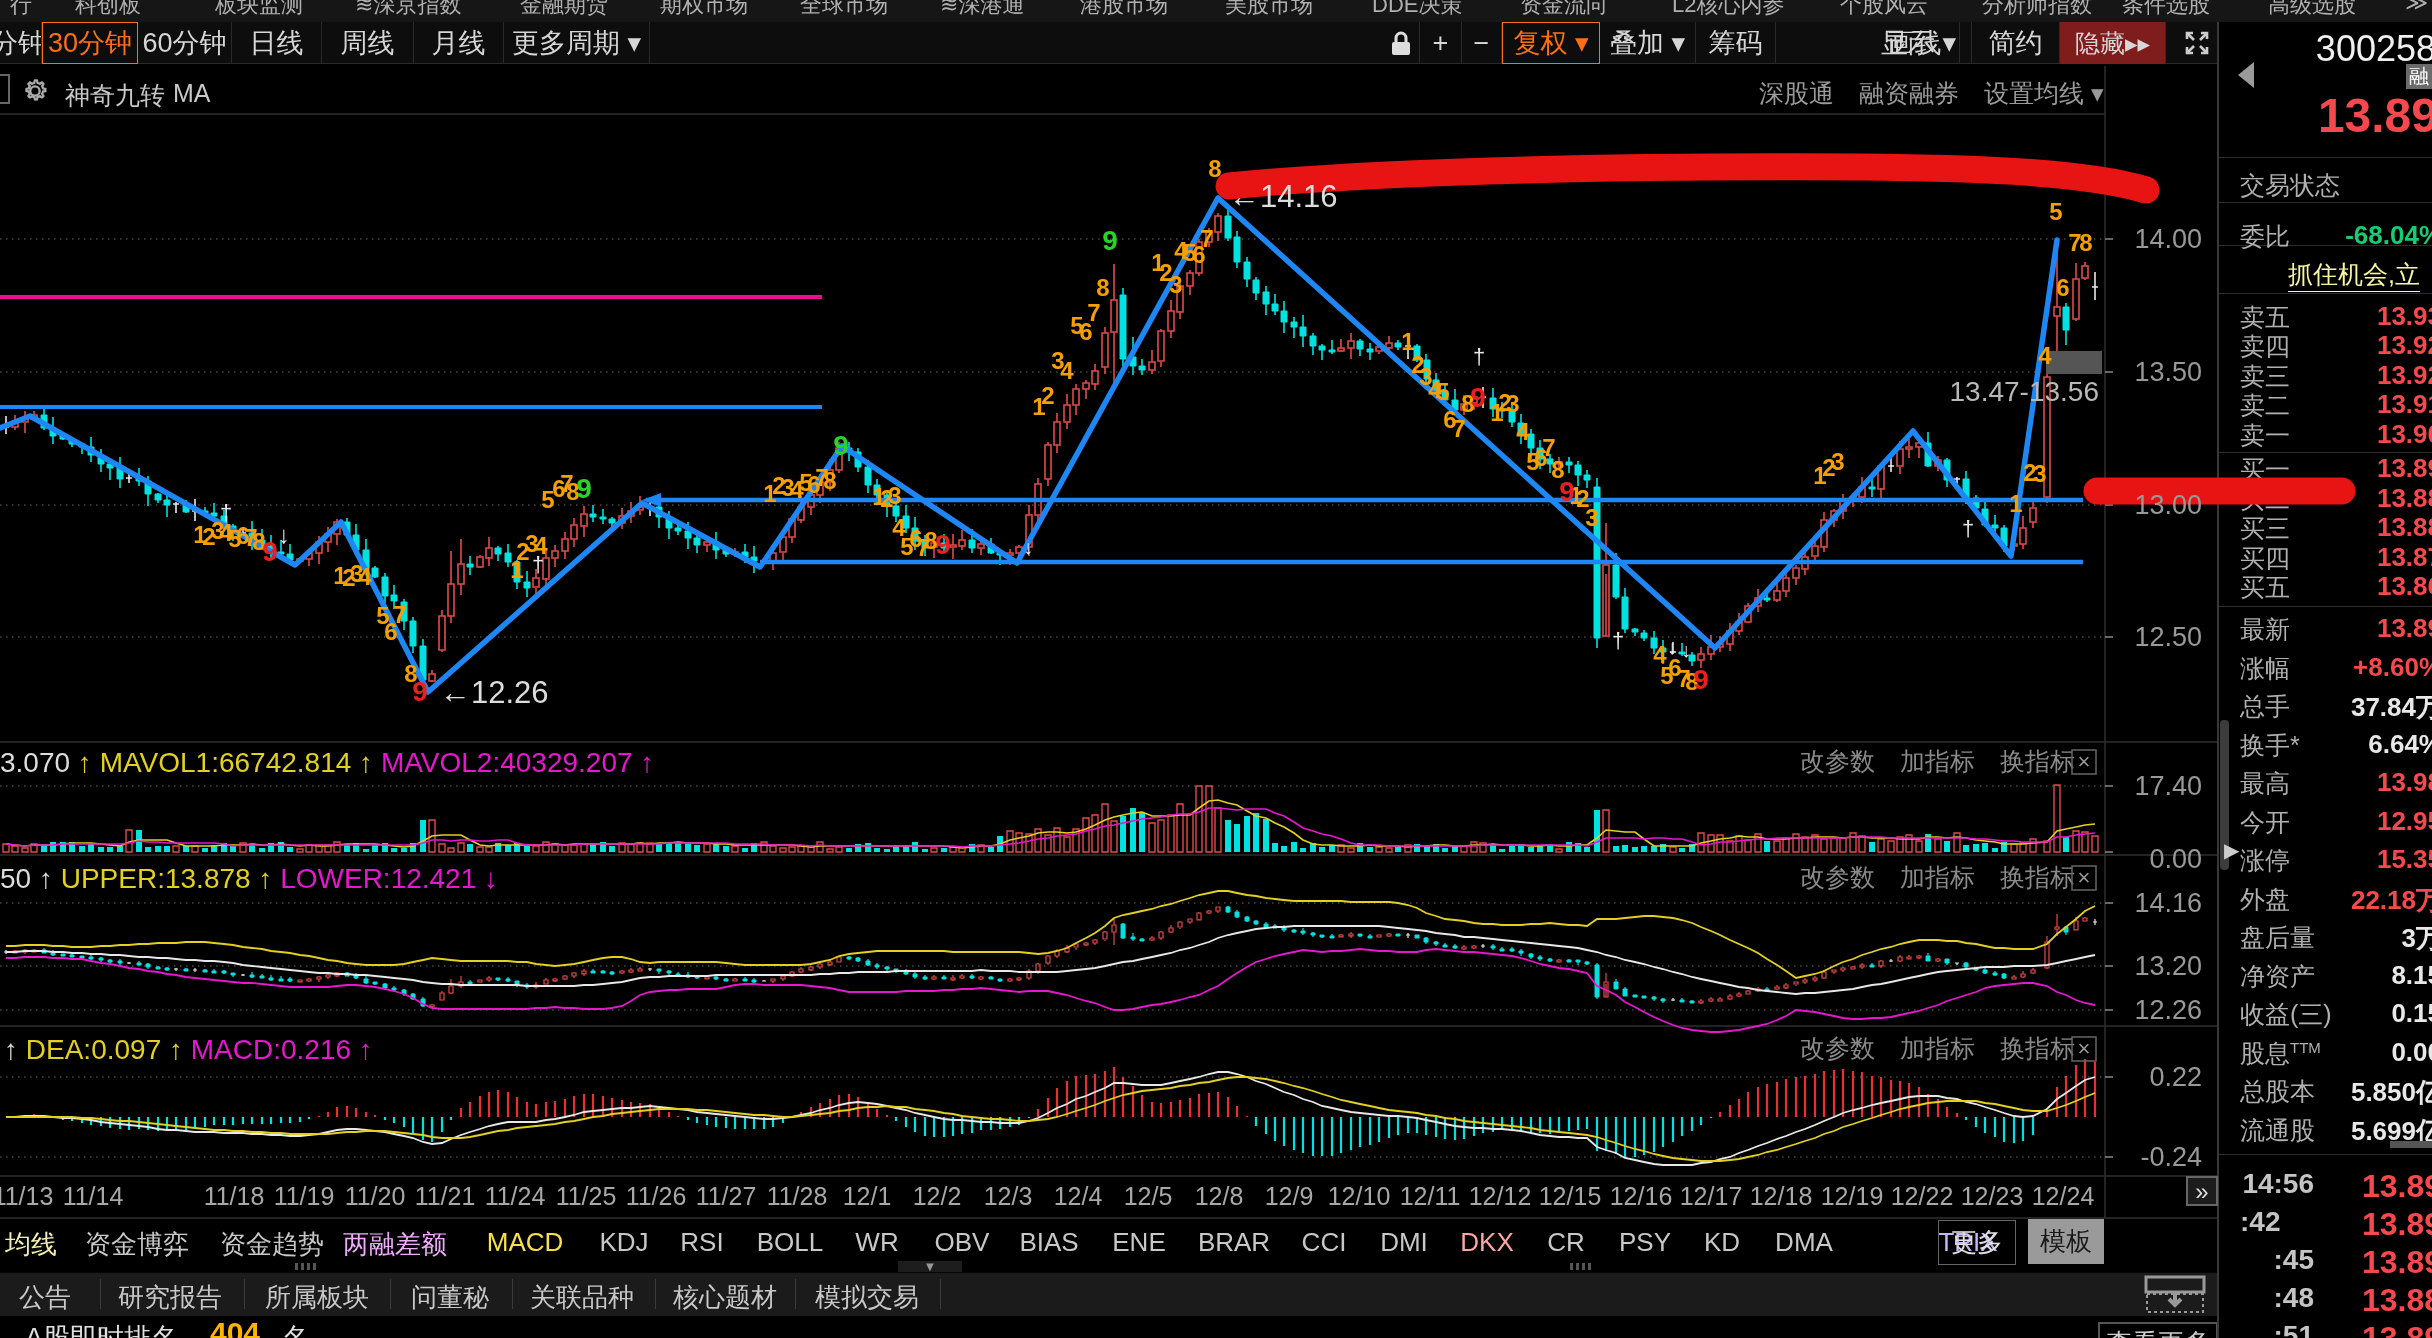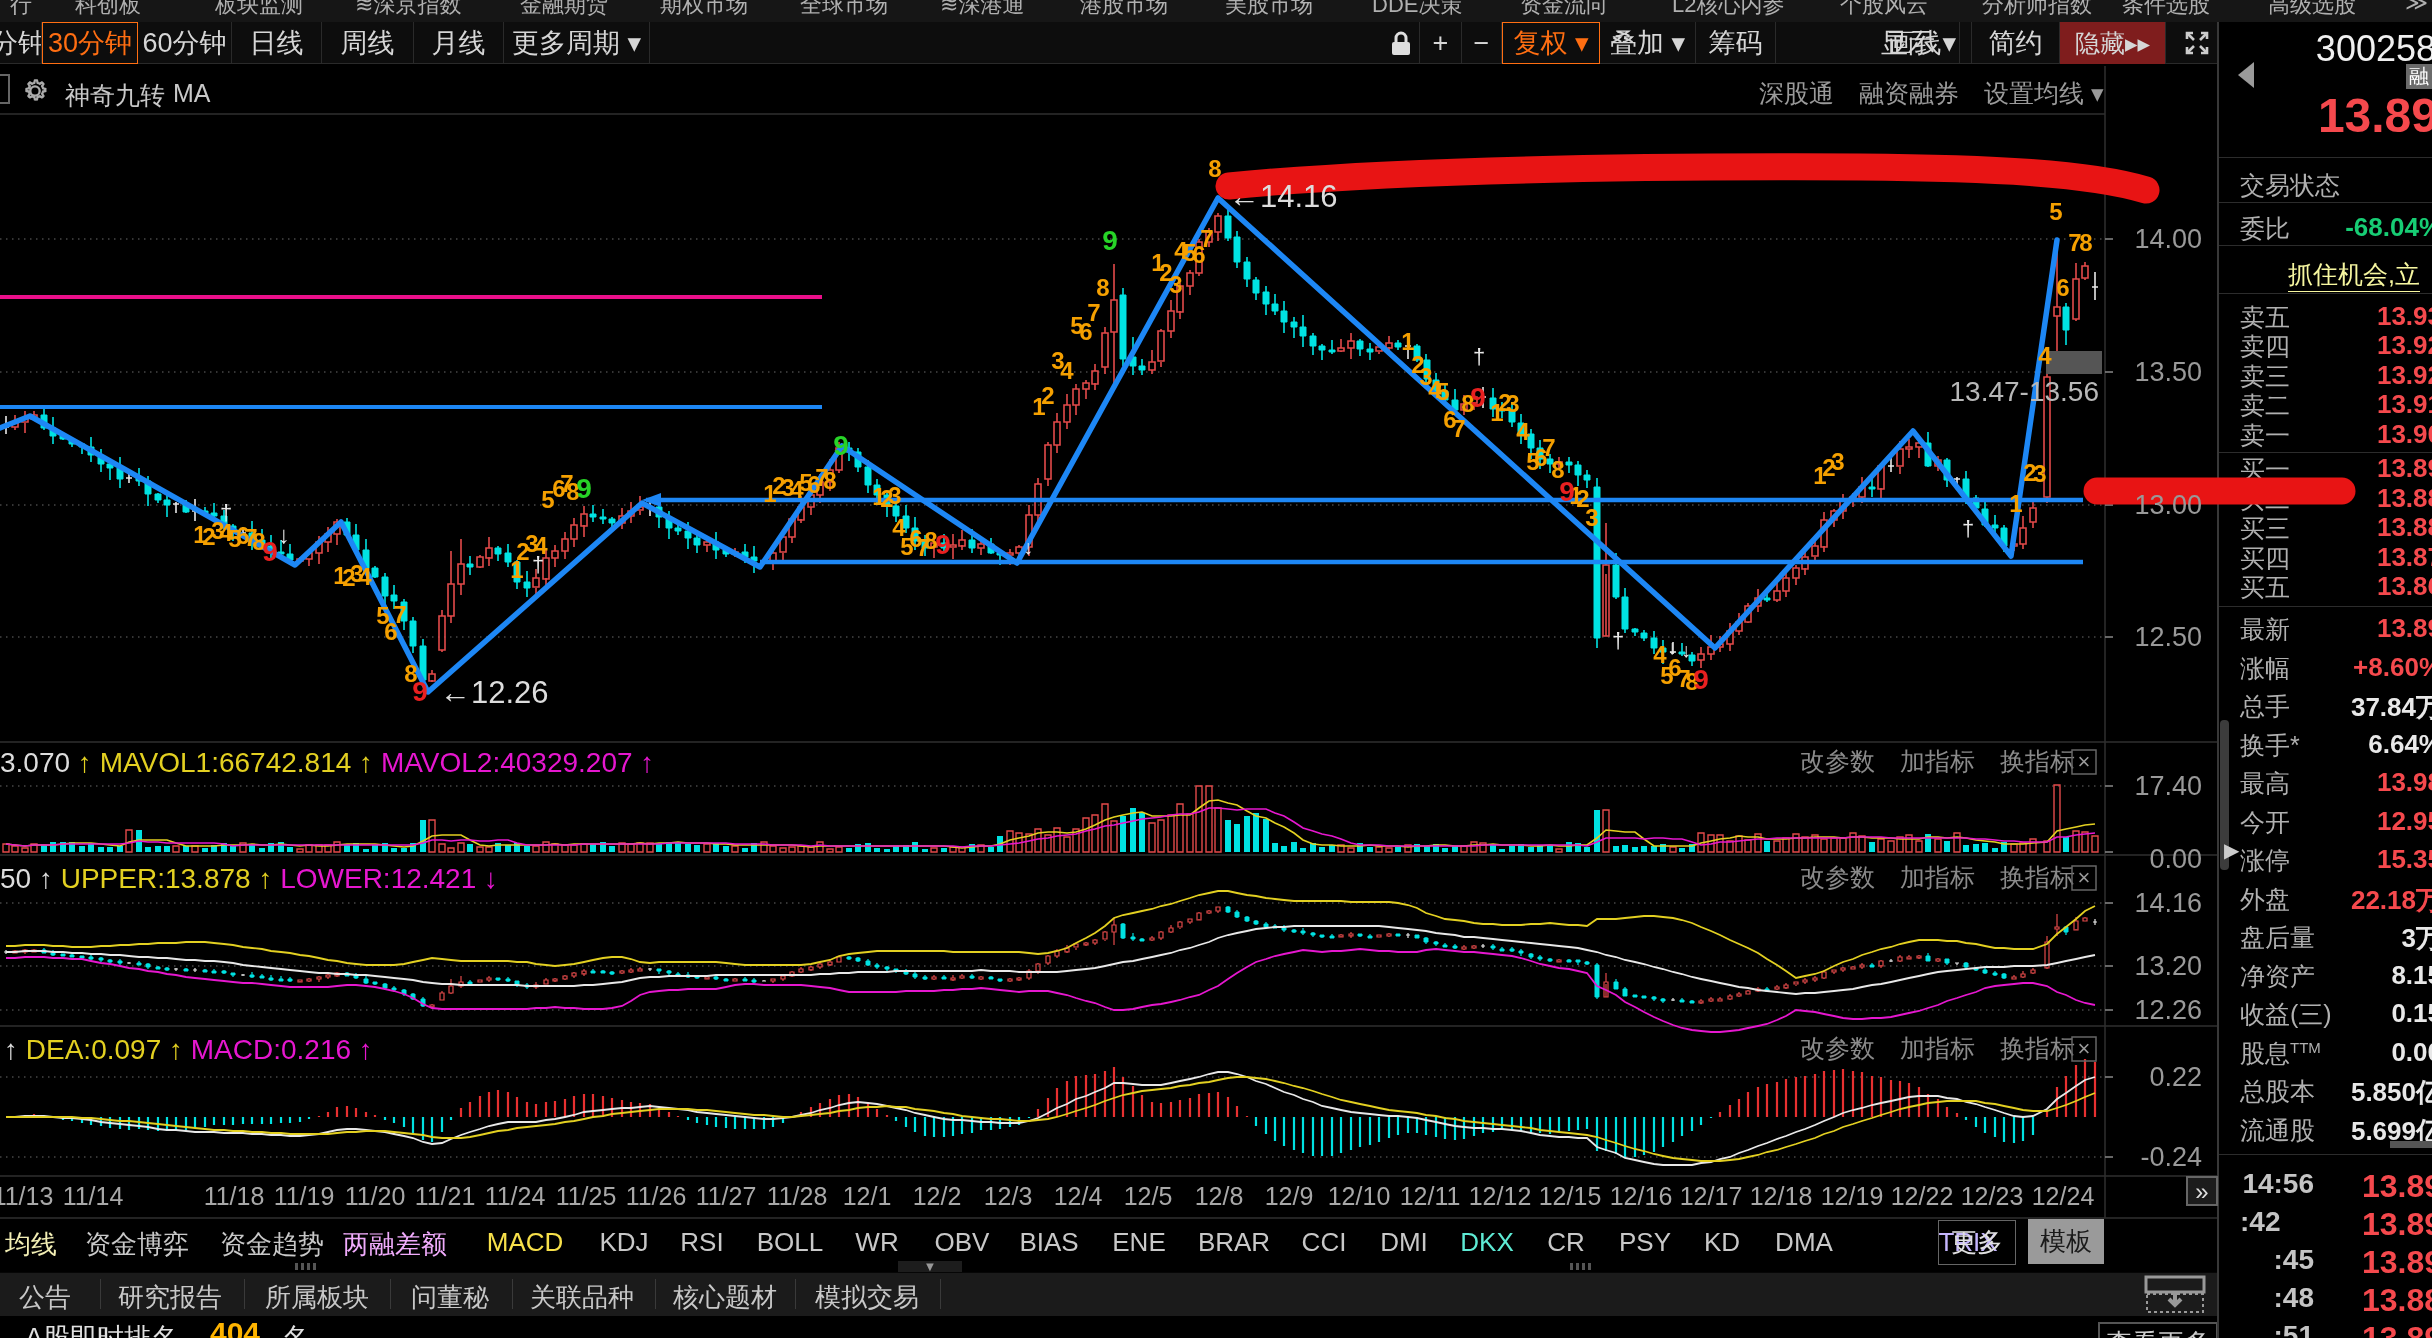--- a/index.html
+++ b/index.html
@@ -87,21 +87,21 @@
     <div style="position:absolute;left:188px;top:64px;width:26px;height:25px;background:#6a6a6a;color:#fff;font-size:20px;line-height:25px;text-align:center">融</div>
     <div style="position:absolute;right:-6px;top:88px;font-size:48px;font-weight:bold;color:#f5494d">13.89</div>
     <div class="sep" style="top:157px"></div>
     <div class="sep" style="top:202px"></div>
     <div class="sep" style="top:245px"></div>
     <div class="sep" style="top:293px"></div>
     <div class="sep" style="top:452px"></div>
     <div class="sep" style="top:606px"></div>
     <div class="sep" style="top:1154px"></div>
     <div style="position:absolute;left:22px;top:169px;font-size:25px;color:#b0b0b0">交易状态</div>
-    <div class="prow" style="top:212px">
+    <div class="prow" style="top:220px">
       <span class="plab">委比</span>
       <span class="pval green">-68.04%</span>
     </div>
     <div style="position:absolute;left:70px;top:258px;font-size:25px;color:#f7f7a0;border-bottom:1px solid #f7f7a0;white-space:nowrap">抓住机会,立</div>
     <div class="prow" style="top:300.5px">
       <span class="plab">卖五</span>
       <span class="pval red">13.93</span>
     </div>
     <div class="prow" style="top:330.0px">
       <span class="plab">卖四</span>
@@ -226,21 +226,21 @@
     <span style="left:624px;color:#c8c8c8">KDJ</span>
     <span style="left:702px;color:#c8c8c8">RSI</span>
     <span style="left:790px;color:#c8c8c8">BOLL</span>
     <span style="left:877px;color:#c8c8c8">WR</span>
     <span style="left:962px;color:#c8c8c8">OBV</span>
     <span style="left:1049px;color:#c8c8c8">BIAS</span>
     <span style="left:1139px;color:#c8c8c8">ENE</span>
     <span style="left:1234px;color:#c8c8c8">BRAR</span>
     <span style="left:1324px;color:#c8c8c8">CCI</span>
     <span style="left:1404px;color:#c8c8c8">DMI</span>
-    <span style="left:1487px;color:#5eead4">DKX</span>
+    <span style="left:1487px;color:#fca5a5">DKX</span>
     <span style="left:1566px;color:#c8c8c8">CR</span>
     <span style="left:1645px;color:#c8c8c8">PSY</span>
     <span style="left:1722px;color:#c8c8c8">KD</span>
     <span style="left:1804px;color:#c8c8c8">DMA</span>
     <span style="left:1968px;color:#c4b5fd">TRIX</span>
     <span style="left:1977px;color:#e0e0e0;border:1px solid #666;padding:4px 12px;top:1px">更多</span>
     <span style="left:2066px;color:#1a1a1a;background:#9a9a9a;padding:5px 12px;top:0px">模板</span>
     <div style="position:absolute;left:295px;top:44px;width:22px;height:7px;background:repeating-linear-gradient(90deg,#555 0 3px,transparent 3px 6px)"></div>
     <div style="position:absolute;left:935px;top:44px;width:22px;height:7px;background:repeating-linear-gradient(90deg,#555 0 3px,transparent 3px 6px)"></div>
     <div style="position:absolute;left:1570px;top:44px;width:22px;height:7px;background:repeating-linear-gradient(90deg,#555 0 3px,transparent 3px 6px)"></div>

